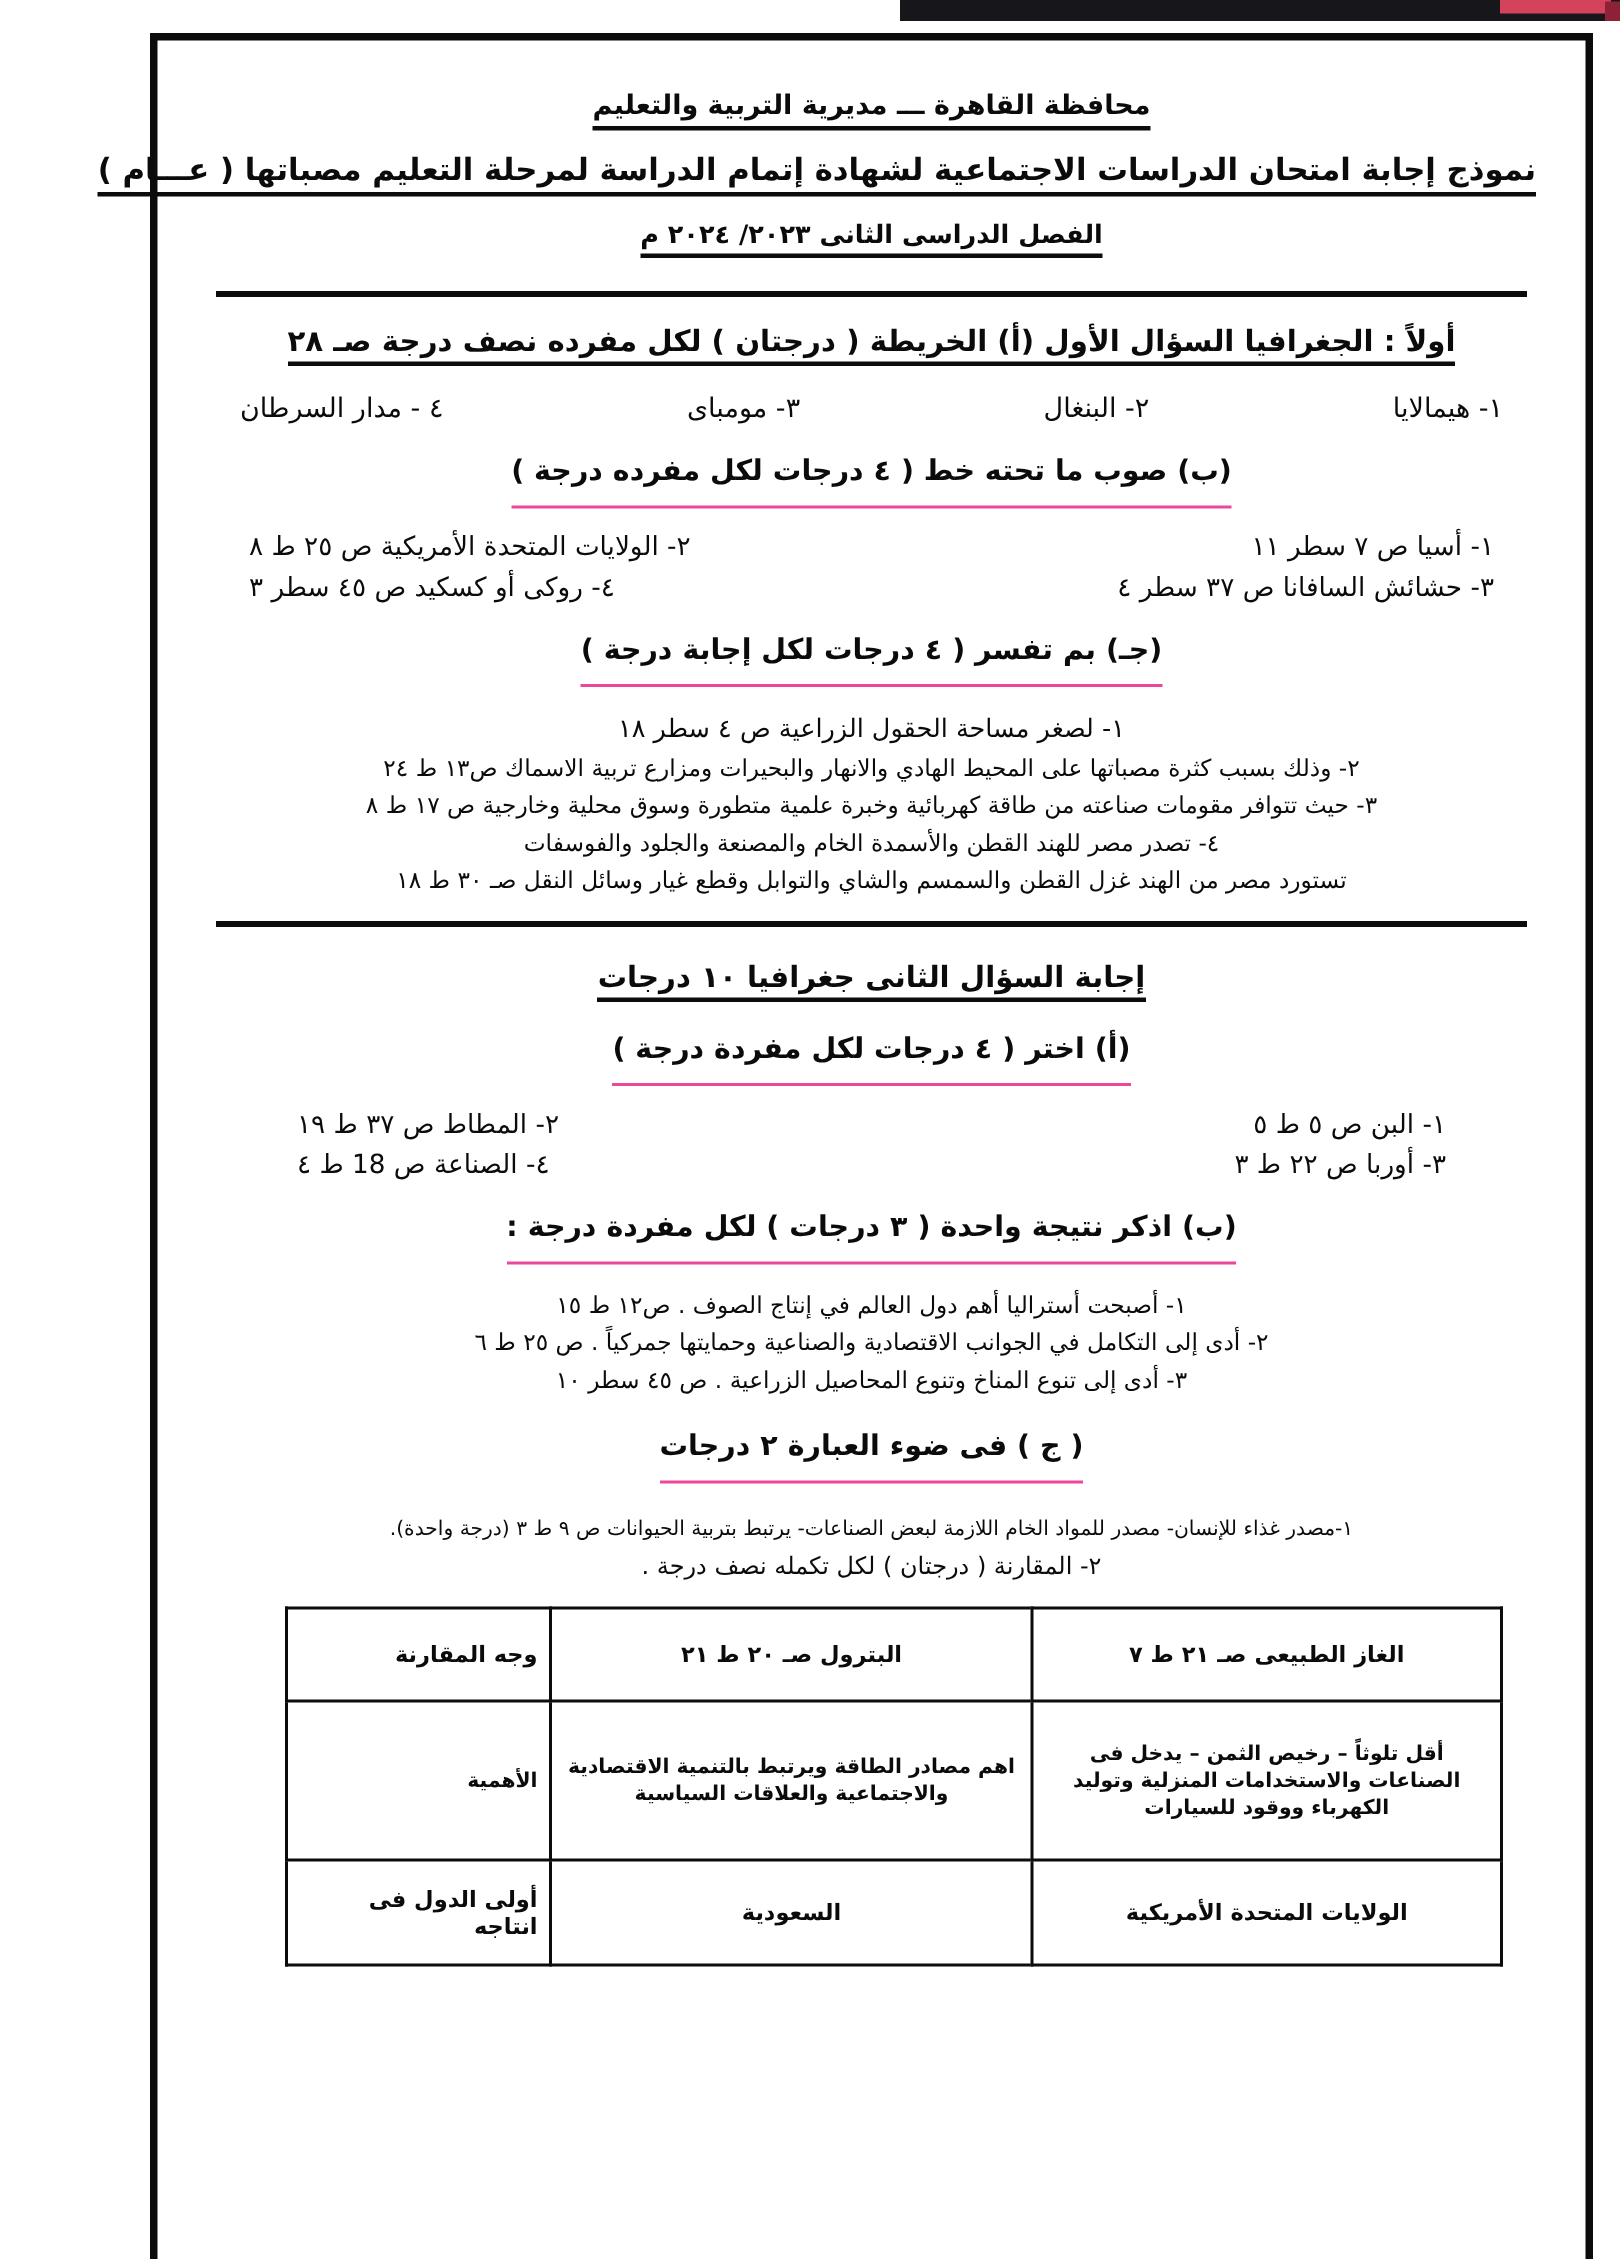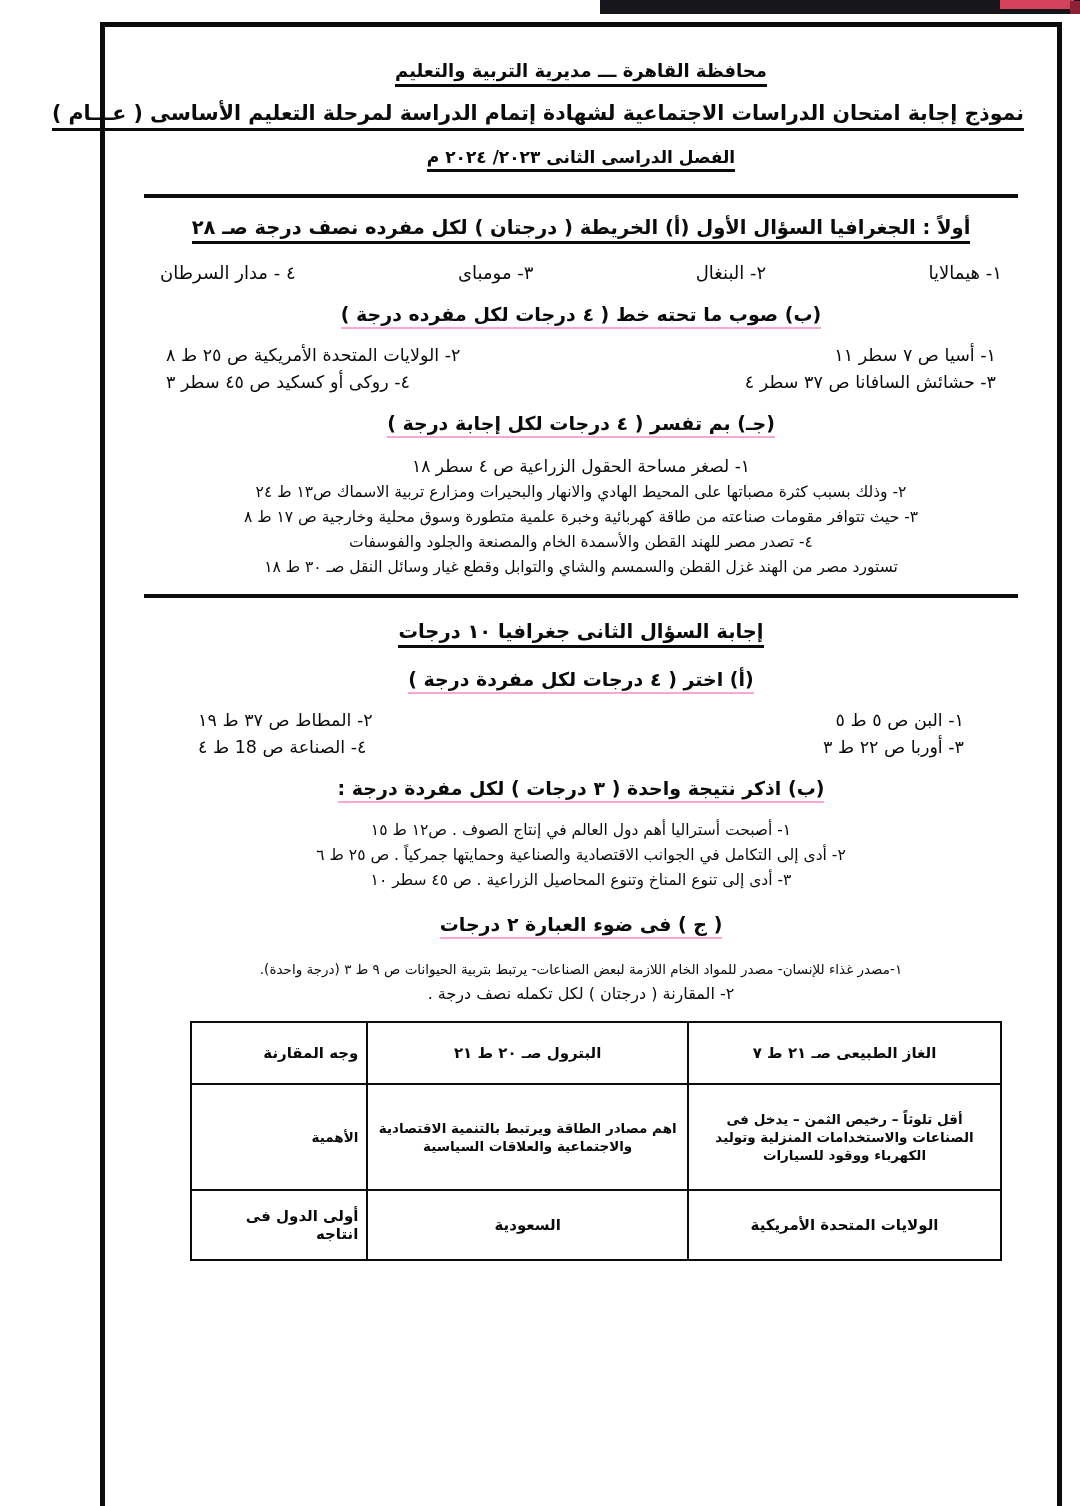--- a/index.html
+++ b/index.html
@@ -108,22 +108,22 @@
     padding-bottom: 2px;
   }
   .sub-head {
     font-weight: bold;
     font-size: 19px;
     text-align: center;
     margin-top: 20px;
   }
   .sub-head span.u {
     display: inline-block;
-    border-bottom: 2px solid #f9a8d4;
-    padding-bottom: 2px;
+    border-bottom: 2px solid #ec4899;
+    padding-bottom: 12px;
   }
 
   .ans-row {
     display: flex;
     justify-content: space-between;
     font-size: 18px;
     margin-top: 18px;
     padding: 0 22px;
   }
   .ans-row .cell { white-space: nowrap; }
@@ -185,21 +185,21 @@
 <div class="scan-red-mark2"></div>
 
 <div class="page-frame"></div>
 
 <div class="sheet">
 
   <div class="hdr-1-wrap">
     <div class="hdr-line hdr-1">محافظة القاهرة  ـــ  مديرية التربية والتعليم</div>
   </div>
   <div class="hdr-2-wrap">
-    <div class="hdr-line hdr-2">نموذج إجابة امتحان الدراسات الاجتماعية  لشهادة إتمام الدراسة لمرحلة التعليم الأساسى ( عـــام )</div>
+    <div class="hdr-line hdr-2">نموذج إجابة امتحان الدراسات الاجتماعية  لشهادة إتمام الدراسة لمرحلة التعليم مصباتها ( عـــام )</div>
   </div>
   <div class="hdr-3-wrap">
     <div class="hdr-line hdr-3">الفصل الدراسى الثانى ٢٠٢٣/ ٢٠٢٤ م</div>
   </div>
 
   <div class="rule-thick"></div>
 
   <div class="q-head">
     <span class="u">أولاً : الجغرافيا  السؤال الأول (أ) الخريطة ( درجتان ) لكل مفرده نصف درجة صـ ٢٨</span>
   </div>

